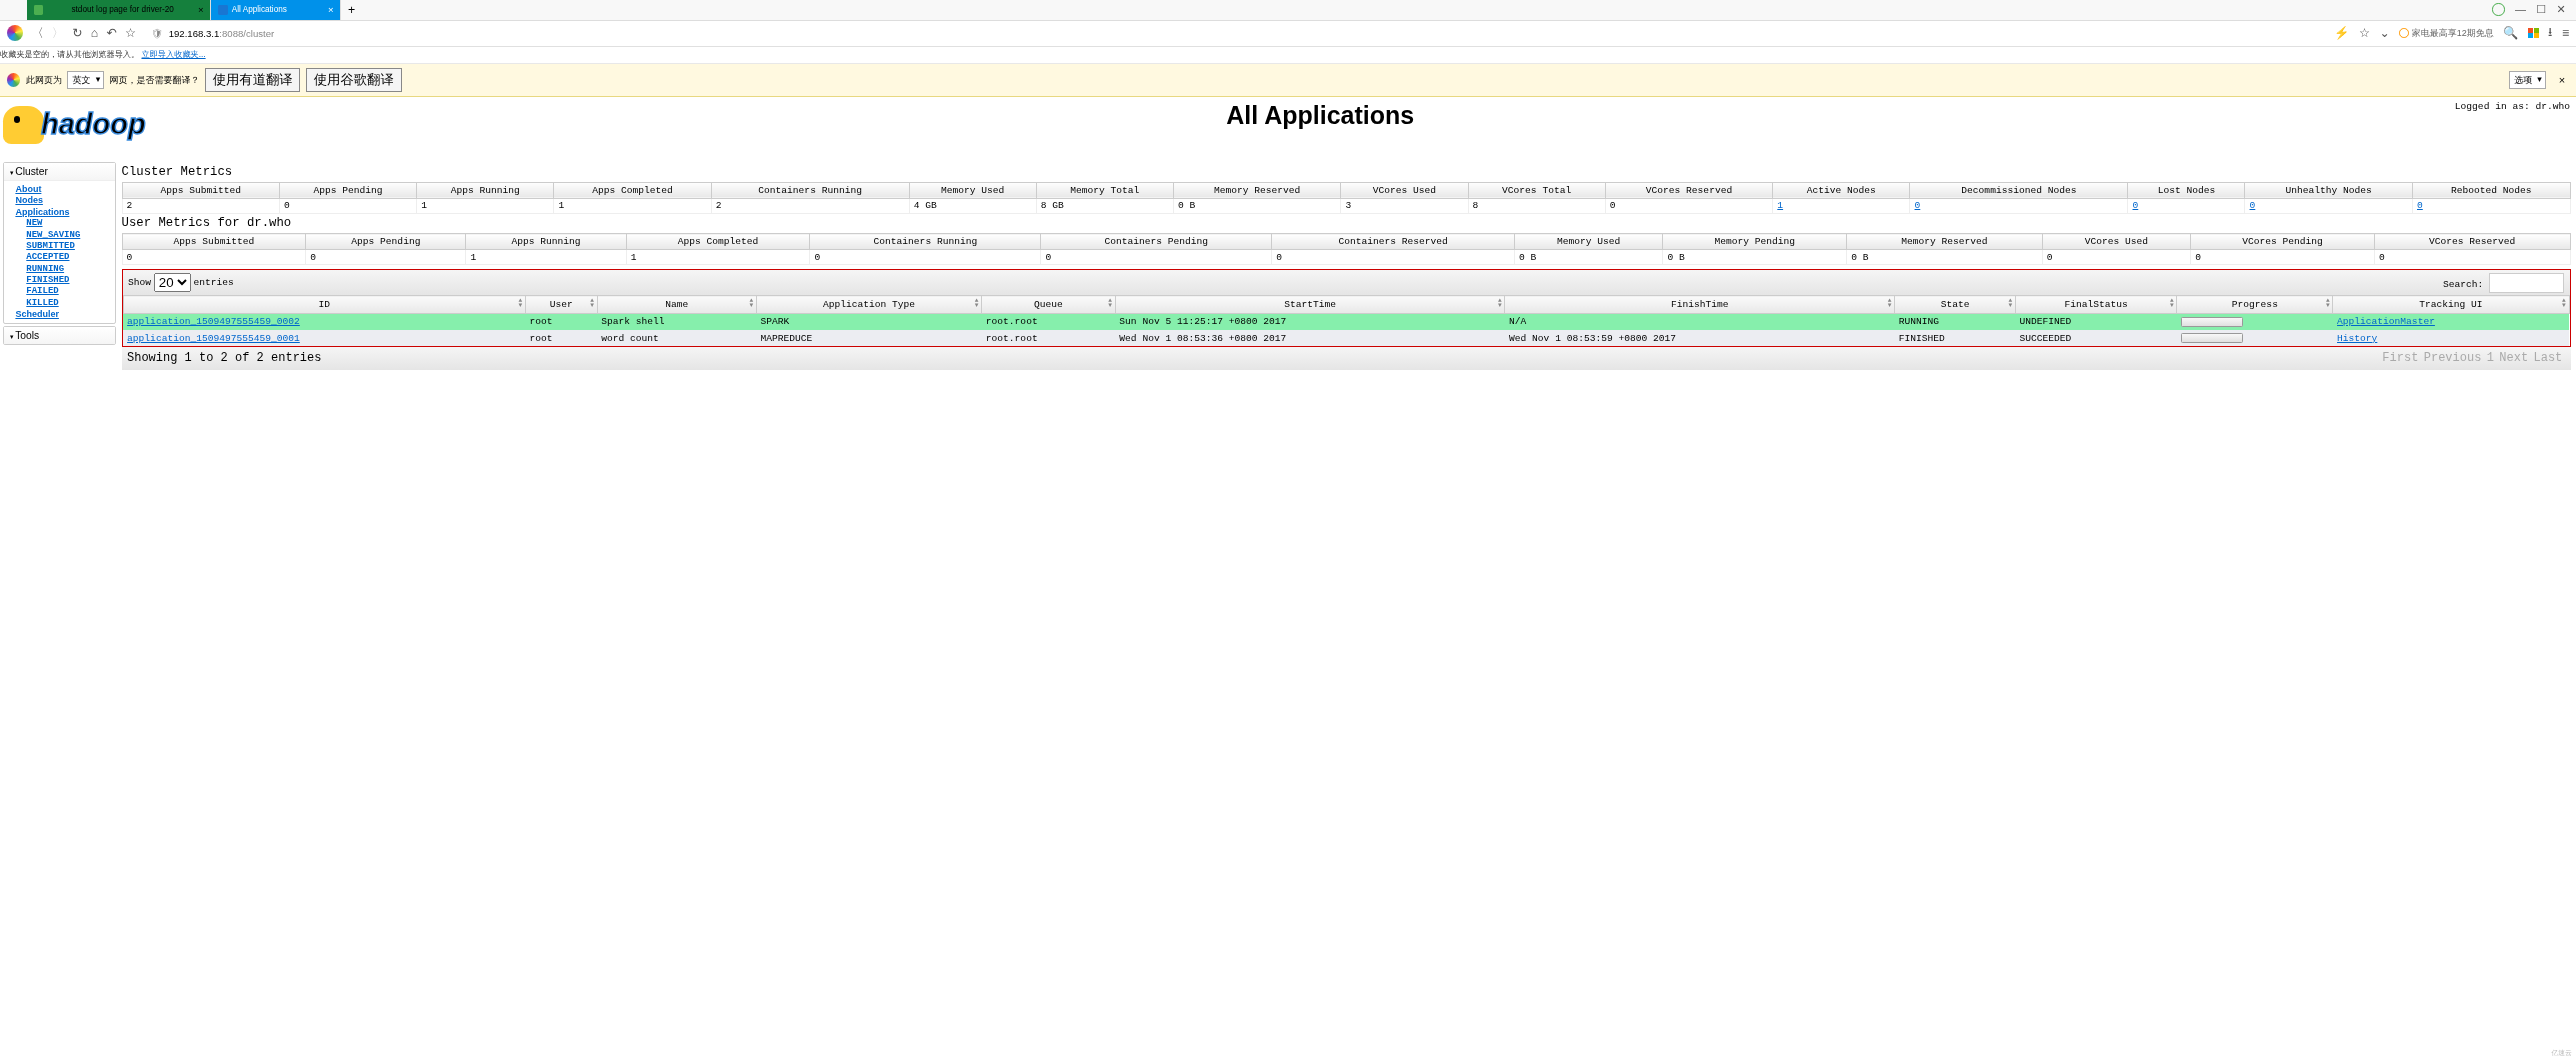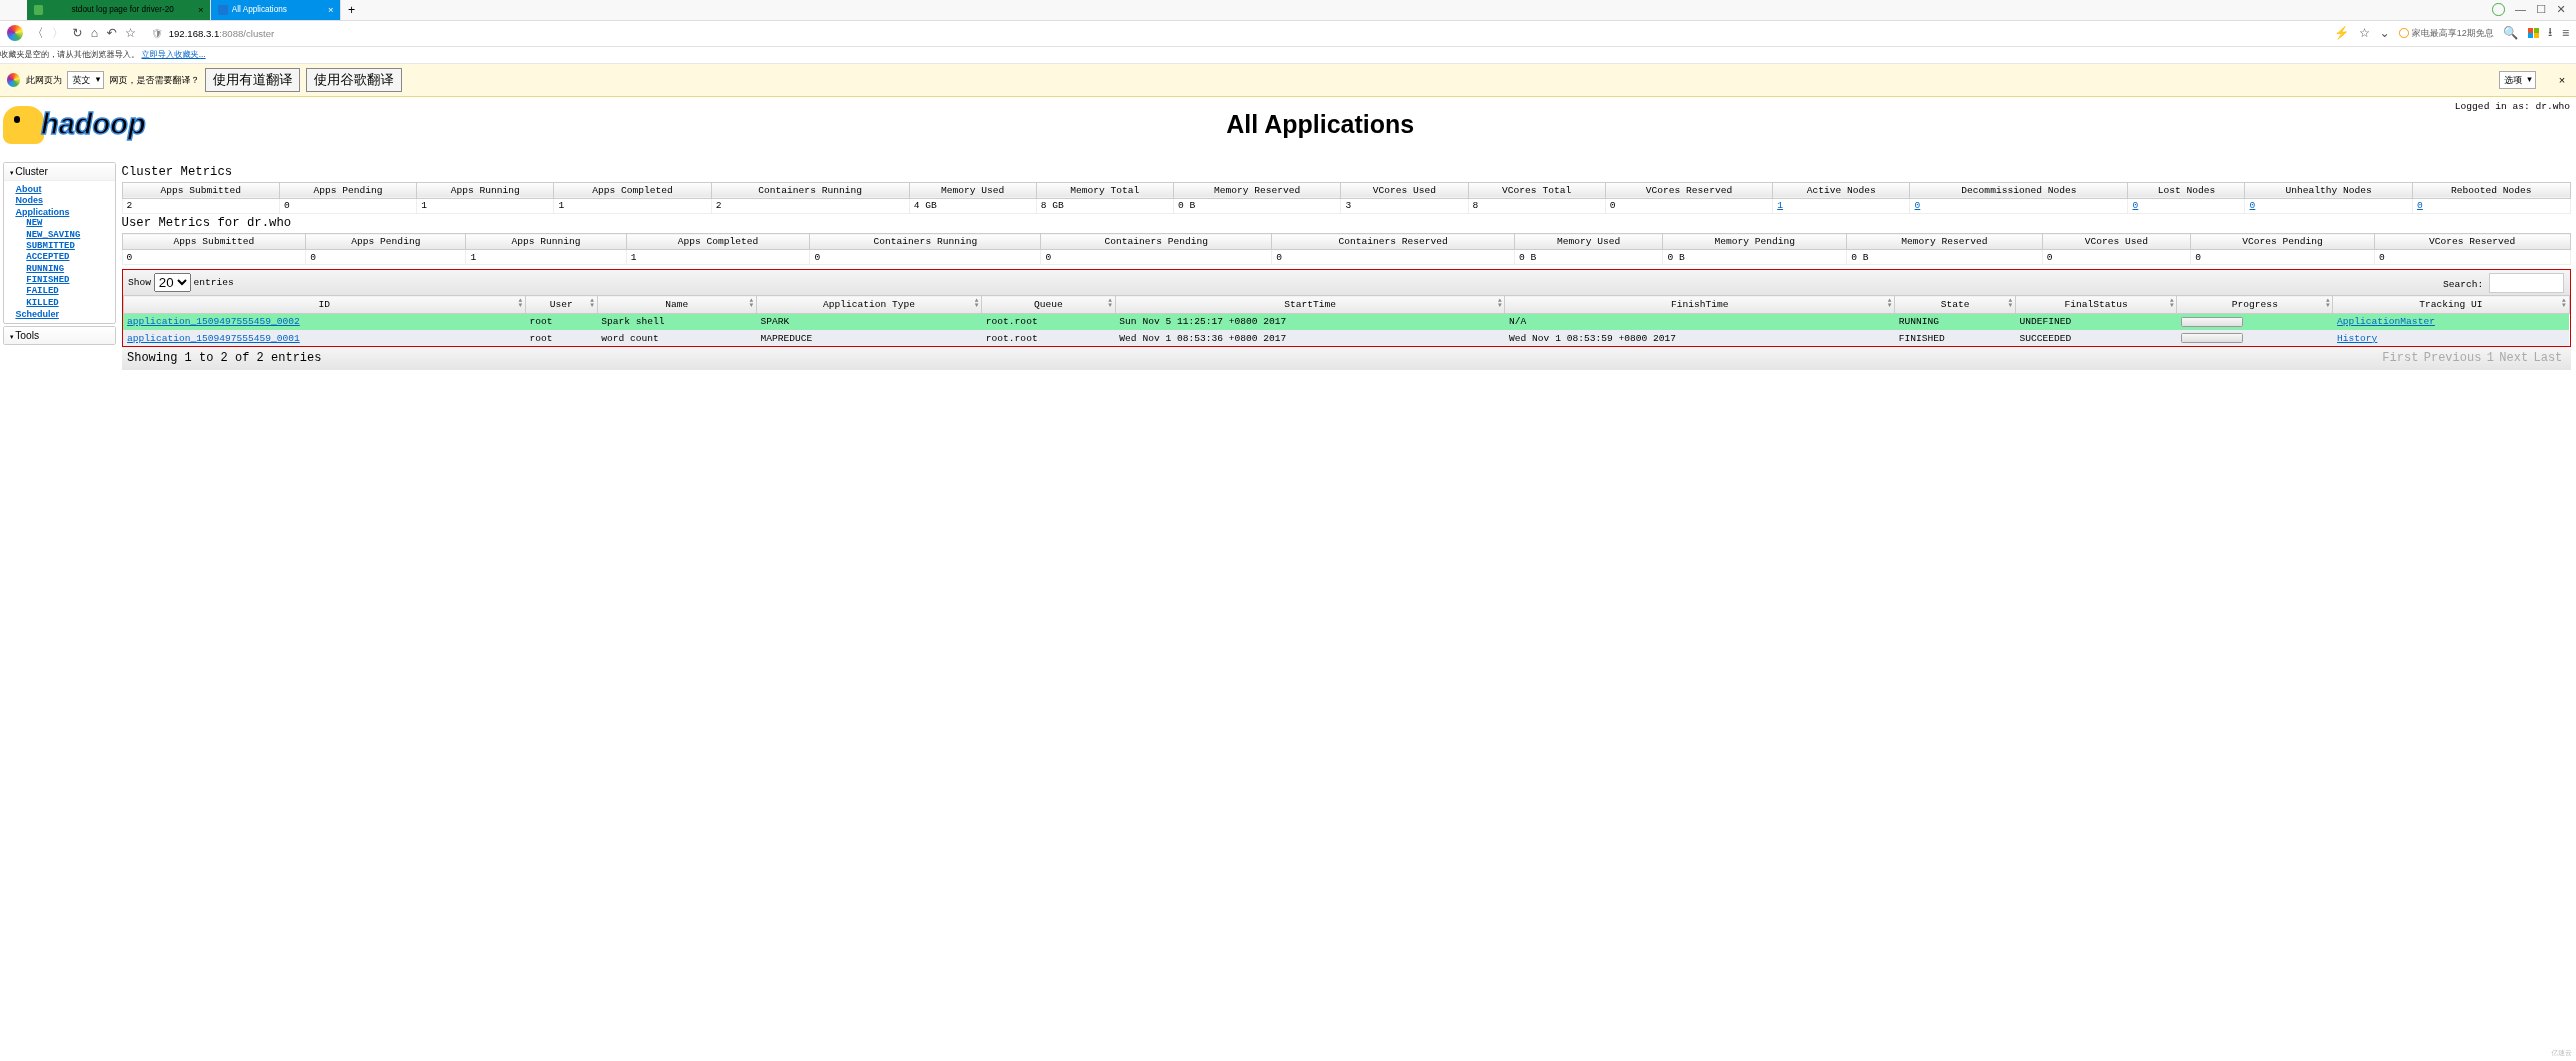--- a/index.html
+++ b/index.html
@@ -32,27 +32,27 @@
 .ms-icon span:nth-child(1){background:#f25022}.ms-icon span:nth-child(2){background:#7fba00}.ms-icon span:nth-child(3){background:#00a4ef}.ms-icon span:nth-child(4){background:#ffb900}
 
 .fav-row { background: #fff; padding: 2.7px 0 2.7px 0; font-size: 8.2px; color: #333; border-bottom: 0.7px solid #e8e8e8; }
 .fav-row a { color: #0066cc; text-decoration: underline; }
 
 .translate-bar { display: flex; align-items: center; background: #fff9e0; padding: 4.1px 6.8px; border-bottom: 0.7px solid #e8d880; gap: 5.5px; font-size: 9px; }
 .tr-logo { width: 13.7px; height: 13.7px; border-radius: 50%; background: conic-gradient(#ff5722, #ffeb3b, #4caf50, #2196f3, #9c27b0, #ff5722); }
 .lang-sel { border: 0.7px solid #aaa; background: #fff; padding: 1.4px 12.3px 1.4px 4.1px; position: relative; }
 .lang-sel::after { content: "▾"; position: absolute; right: 2.7px; }
 .tr-btn { border: 0.7px solid #888; background: #f5f5f5; padding: 2.1px 6.8px; cursor: pointer; }
-.tr-right { margin-left: auto; display: flex; gap: 19px; align-items: center; }
+.tr-right { margin-left: auto; display: flex; gap: 9px; align-items: center; }
 .tr-close { font-size: 11px; cursor: pointer; padding: 0 4.1px; }
 
 
 .page-wrap { position: relative; }
 .login-info { position: absolute; right: 6px; top: 4.1px; font-family: "Courier New", monospace; font-size: 9.6px; }
-.header-row { display: flex; align-items: center; padding: 3.4px 0 13.7px 3.4px; }
+.header-row { display: flex; padding: 3.4px 0 13.7px 3.4px; }
 .hadoop-logo { width: 198px; height: 48px; display: flex; align-items: center; }
 .elephant { width: 41px; height: 38px; background: #ffcc33; border-radius: 40% 40% 20% 20%; position: relative; margin-right: -3.4px; }
 .elephant::before { content:""; position:absolute; width:6.8px; height:6.8px; background:#000; border-radius:50%; top:10.3px; left:10.3px; }
 .logo-text { font-size: 29px; font-weight: bold; font-style: italic; color: #000; -webkit-text-stroke: 1.4px #3b8cde; position: relative; }
 .page-title { flex: 1; text-align: center; font-size: 25px; font-weight: bold; }
 
 .main-cols { display: flex; }
 .sidebar { width: 116px; flex-shrink: 0; padding-left: 3.4px; }
 .sb-box { border: 0.7px solid #ccc; border-radius: 2.1px; margin-bottom: 2.7px; background: #fff; }
 .sb-head { padding: 2.7px 5.5px; font-size: 10.3px; border-bottom: 0.7px solid #eee; background: linear-gradient(#fff,#f5f5f5); cursor: pointer; }

